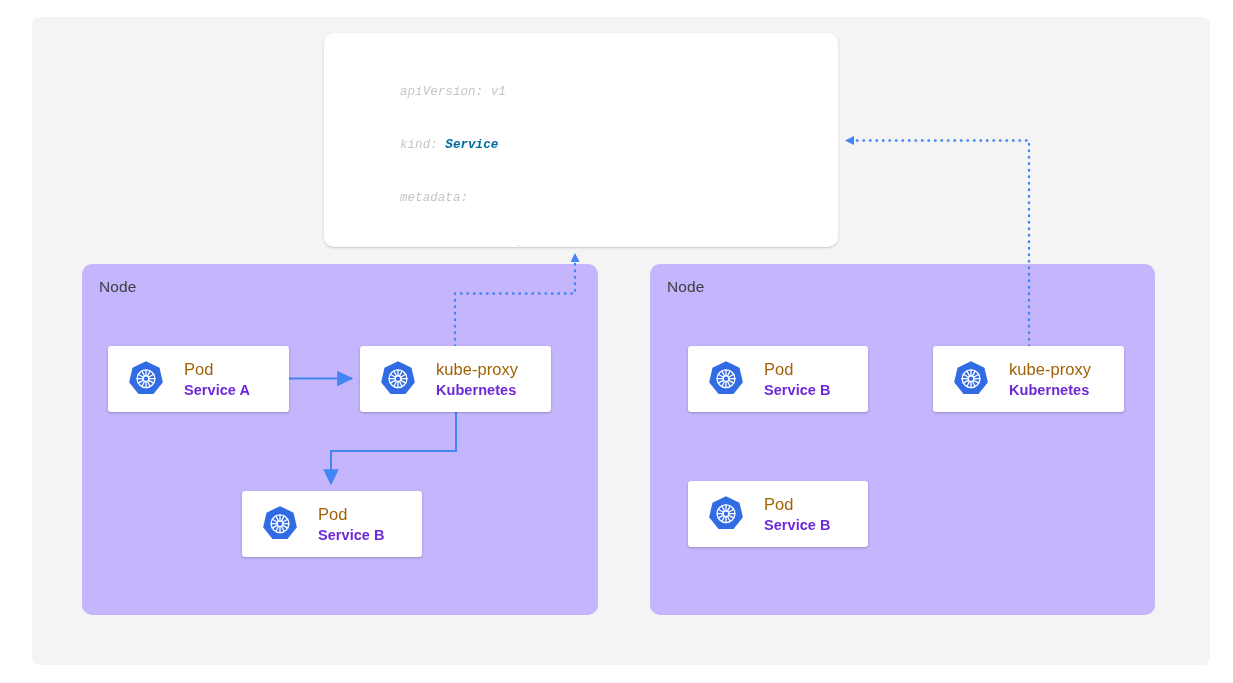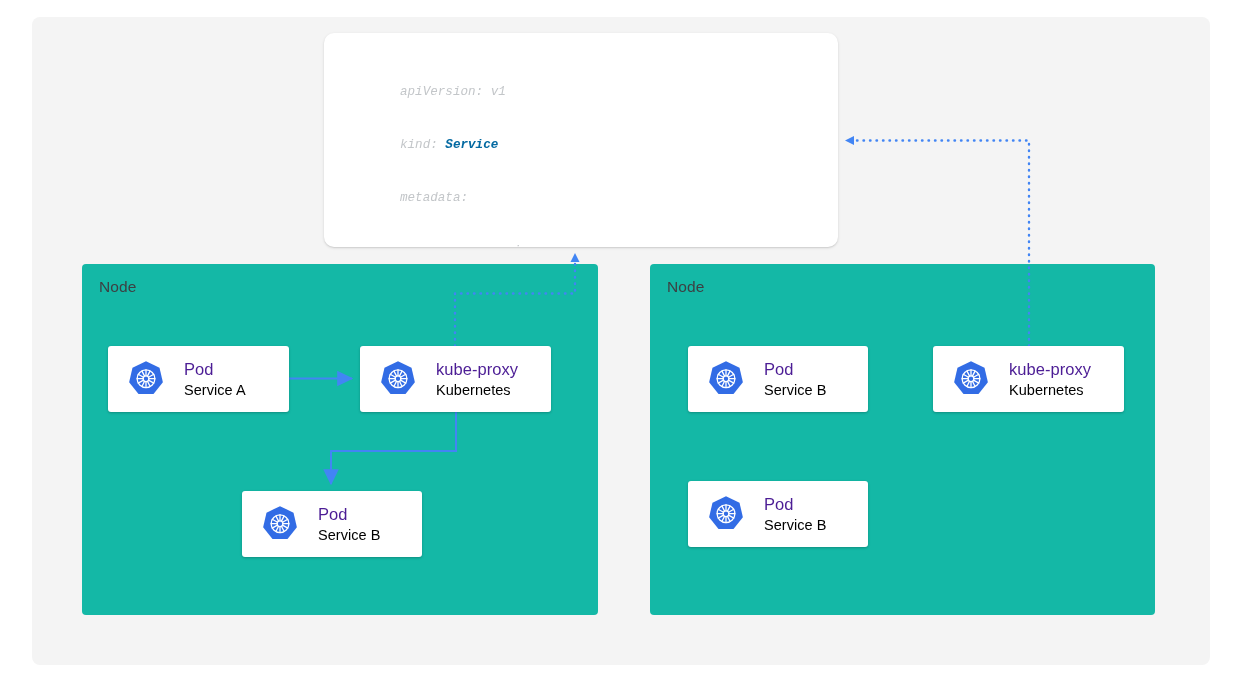--- a/index.html
+++ b/index.html
@@ -55,22 +55,22 @@
     line-height: 17.6px;
     color: #c3c6c9;
     white-space: pre;
   }
   .yaml-line { display: block; white-space: pre; }
   .yaml-key-em { color: #0369a1; font-weight: bold; }
 
   
   .node-panel {
     position: absolute;
-    background: #14b8a6;
-    border-radius: 4px;
+    background: #c4b5fd;
+    border-radius: 10px;
   }
   #node-left  { left: 82px;  top: 264px; width: 516px; height: 351px; }
   #node-right { left: 650px; top: 264px; width: 505px; height: 351px; }
   .node-label {
     position: absolute;
     left: 17px;
     top: 14px;
     font-size: 15.5px;
     color: #3c4043;
     letter-spacing: 0.1px;
@@ -94,29 +94,30 @@
     display: block;
   }
   .entity-text {
     margin-left: 18px;
     display: flex;
     flex-direction: column;
     justify-content: center;
   }
   .entity-title {
     font-size: 16.5px;
-    color: #4c1d95;
+    color: #a16207;
     line-height: 21px;
     letter-spacing: 0.05px;
   }
   .entity-sub {
     font-size: 14.5px;
-    color: #000000;
+    color: #6d28d9;
     line-height: 20px;
     letter-spacing: 0.05px;
+    font-weight: bold;
   }
 
   
   #card-pod-a       { left: 108px; top: 346px; width: 181px; height: 66px; }
   #card-kubeproxy-l { left: 360px; top: 346px; width: 191px; height: 66px; }
   #card-pod-b-left  { left: 242px; top: 491px; width: 180px; height: 66px; }
   #card-pod-b-r1    { left: 688px; top: 346px; width: 180px; height: 66px; }
   #card-pod-b-r2    { left: 688px; top: 481px; width: 180px; height: 66px; }
   #card-kubeproxy-r { left: 933px; top: 346px; width: 191px; height: 66px; }
 

